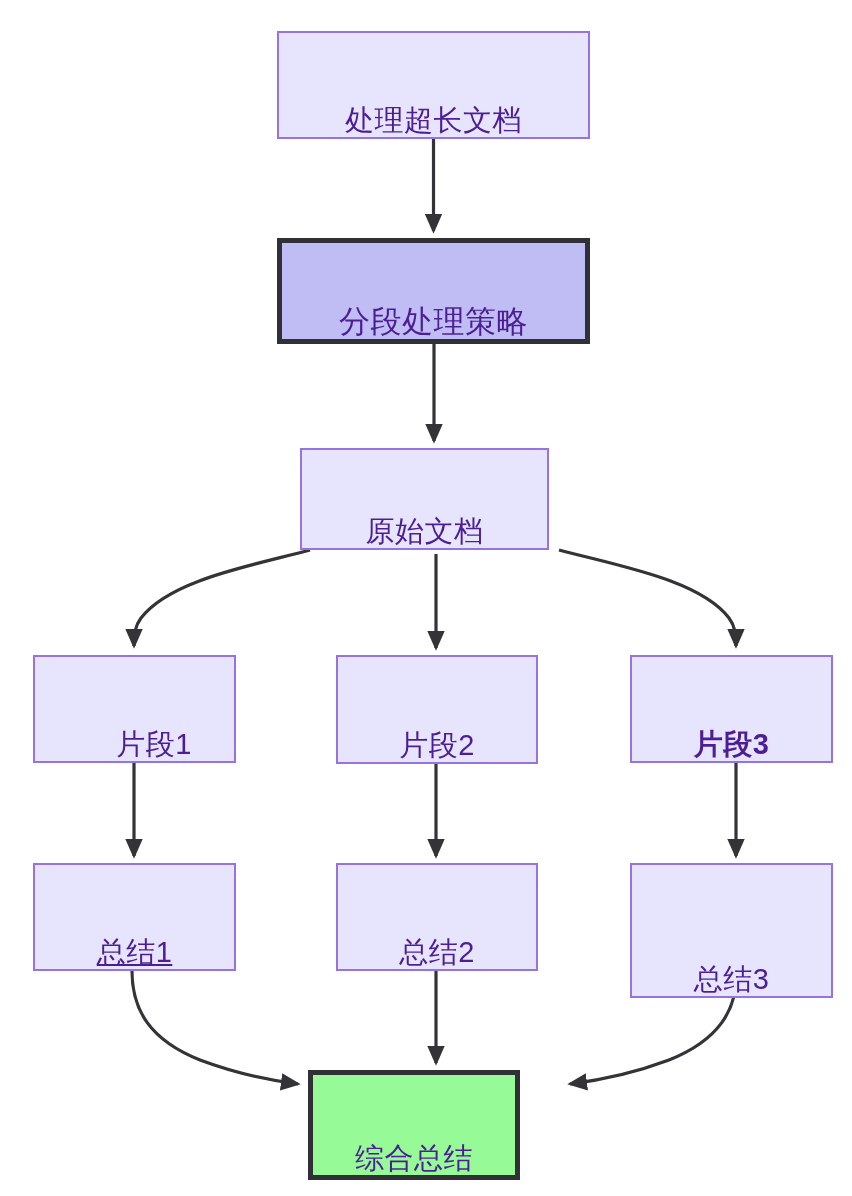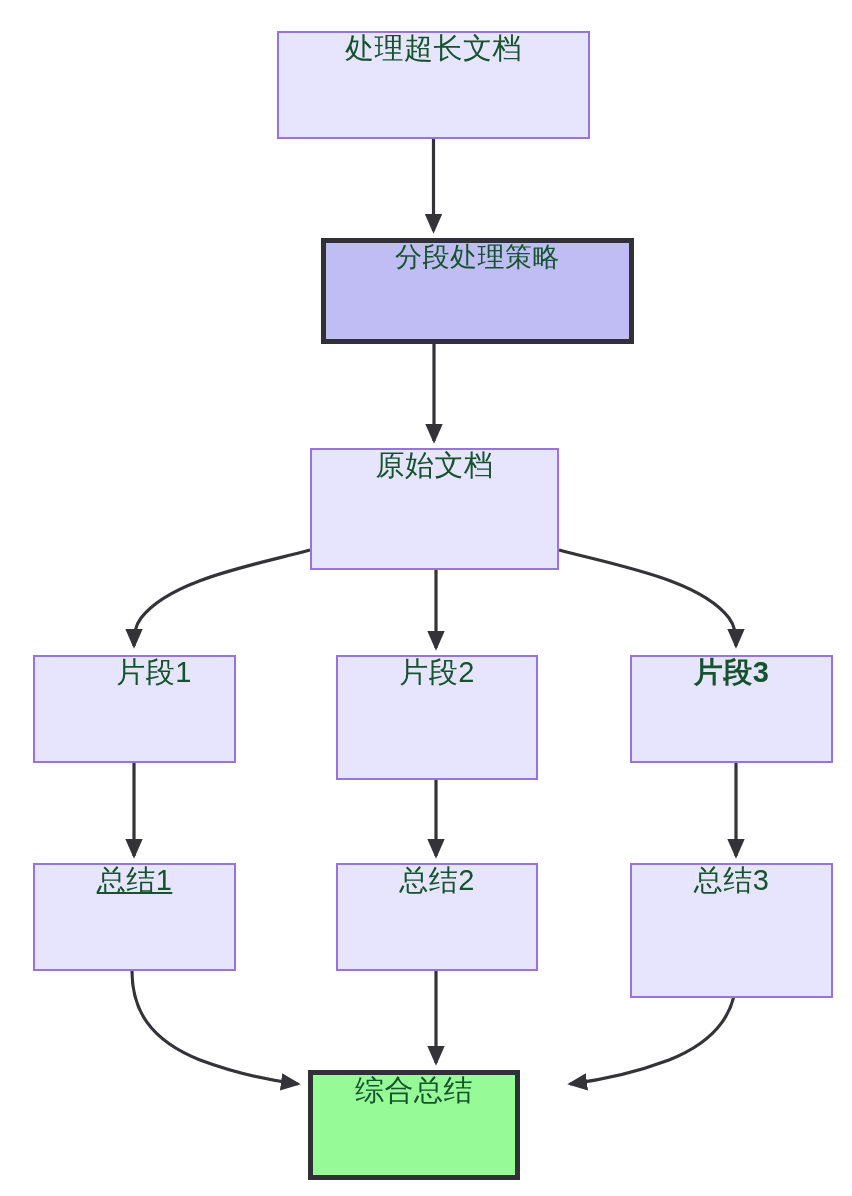--- a/index.html
+++ b/index.html
@@ -22,55 +22,54 @@
     left: 0;
     top: 0;
     width: 852px;
     height: 1196px;
     pointer-events: none;
   }
   .node {
     position: absolute;
     box-sizing: border-box;
     display: flex;
-    align-items: flex-start;
+    align-items: flex-end;
     justify-content: center;
     text-align: center;
-    color: #14532d;
+    color: #4c1d95;
     letter-spacing: 0.5px;
     white-space: nowrap;
   }
   .node-light {
     background: #e7e5fd;
     border: 2px solid #9673e0;
     font-size: 29px;
   }
   .node-strong {
     background: #c0bdf5;
     border: 5px solid #303036;
-    font-size: 27px;
-    margin-left: 44px;
+    font-size: 31px;
   }
   .node-result {
     background: #96fa96;
     border: 5px solid #303036;
     font-size: 29px;
   }
   .node-label {
     display: block;
     line-height: 1.1;
   }
 
   
   #node-long-doc      { left: 277px; top: 31px;   width: 313px; height: 108px; }
   #node-chunk-strategy{ left: 277px; top: 238px;  width: 313px; height: 106px; }
-  #node-source-doc    { left: 310px; top: 448px;  width: 249px; height: 122px; }
+  #node-source-doc    { left: 300px; top: 448px;  width: 249px; height: 102px; }
 
   #node-fragment-1    { left: 33px;  top: 655px;  width: 203px; height: 108px; padding-left: 39px; }
-  #node-fragment-2    { left: 336px; top: 655px;  width: 202px; height: 125px; }
+  #node-fragment-2    { left: 336px; top: 655px;  width: 202px; height: 109px; }
   #node-fragment-3    { left: 630px; top: 655px;  width: 203px; height: 108px; font-weight: bold; }
 
   #node-summary-1     { left: 33px;  top: 863px;  width: 203px; height: 108px; text-decoration: underline; }
   #node-summary-2     { left: 336px; top: 863px;  width: 202px; height: 108px; }
   #node-summary-3     { left: 630px; top: 863px;  width: 203px; height: 135px; }
 
   #node-final-summary { left: 308px; top: 1070px; width: 212px; height: 110px; }
 </style>
 </head>
 <body>

